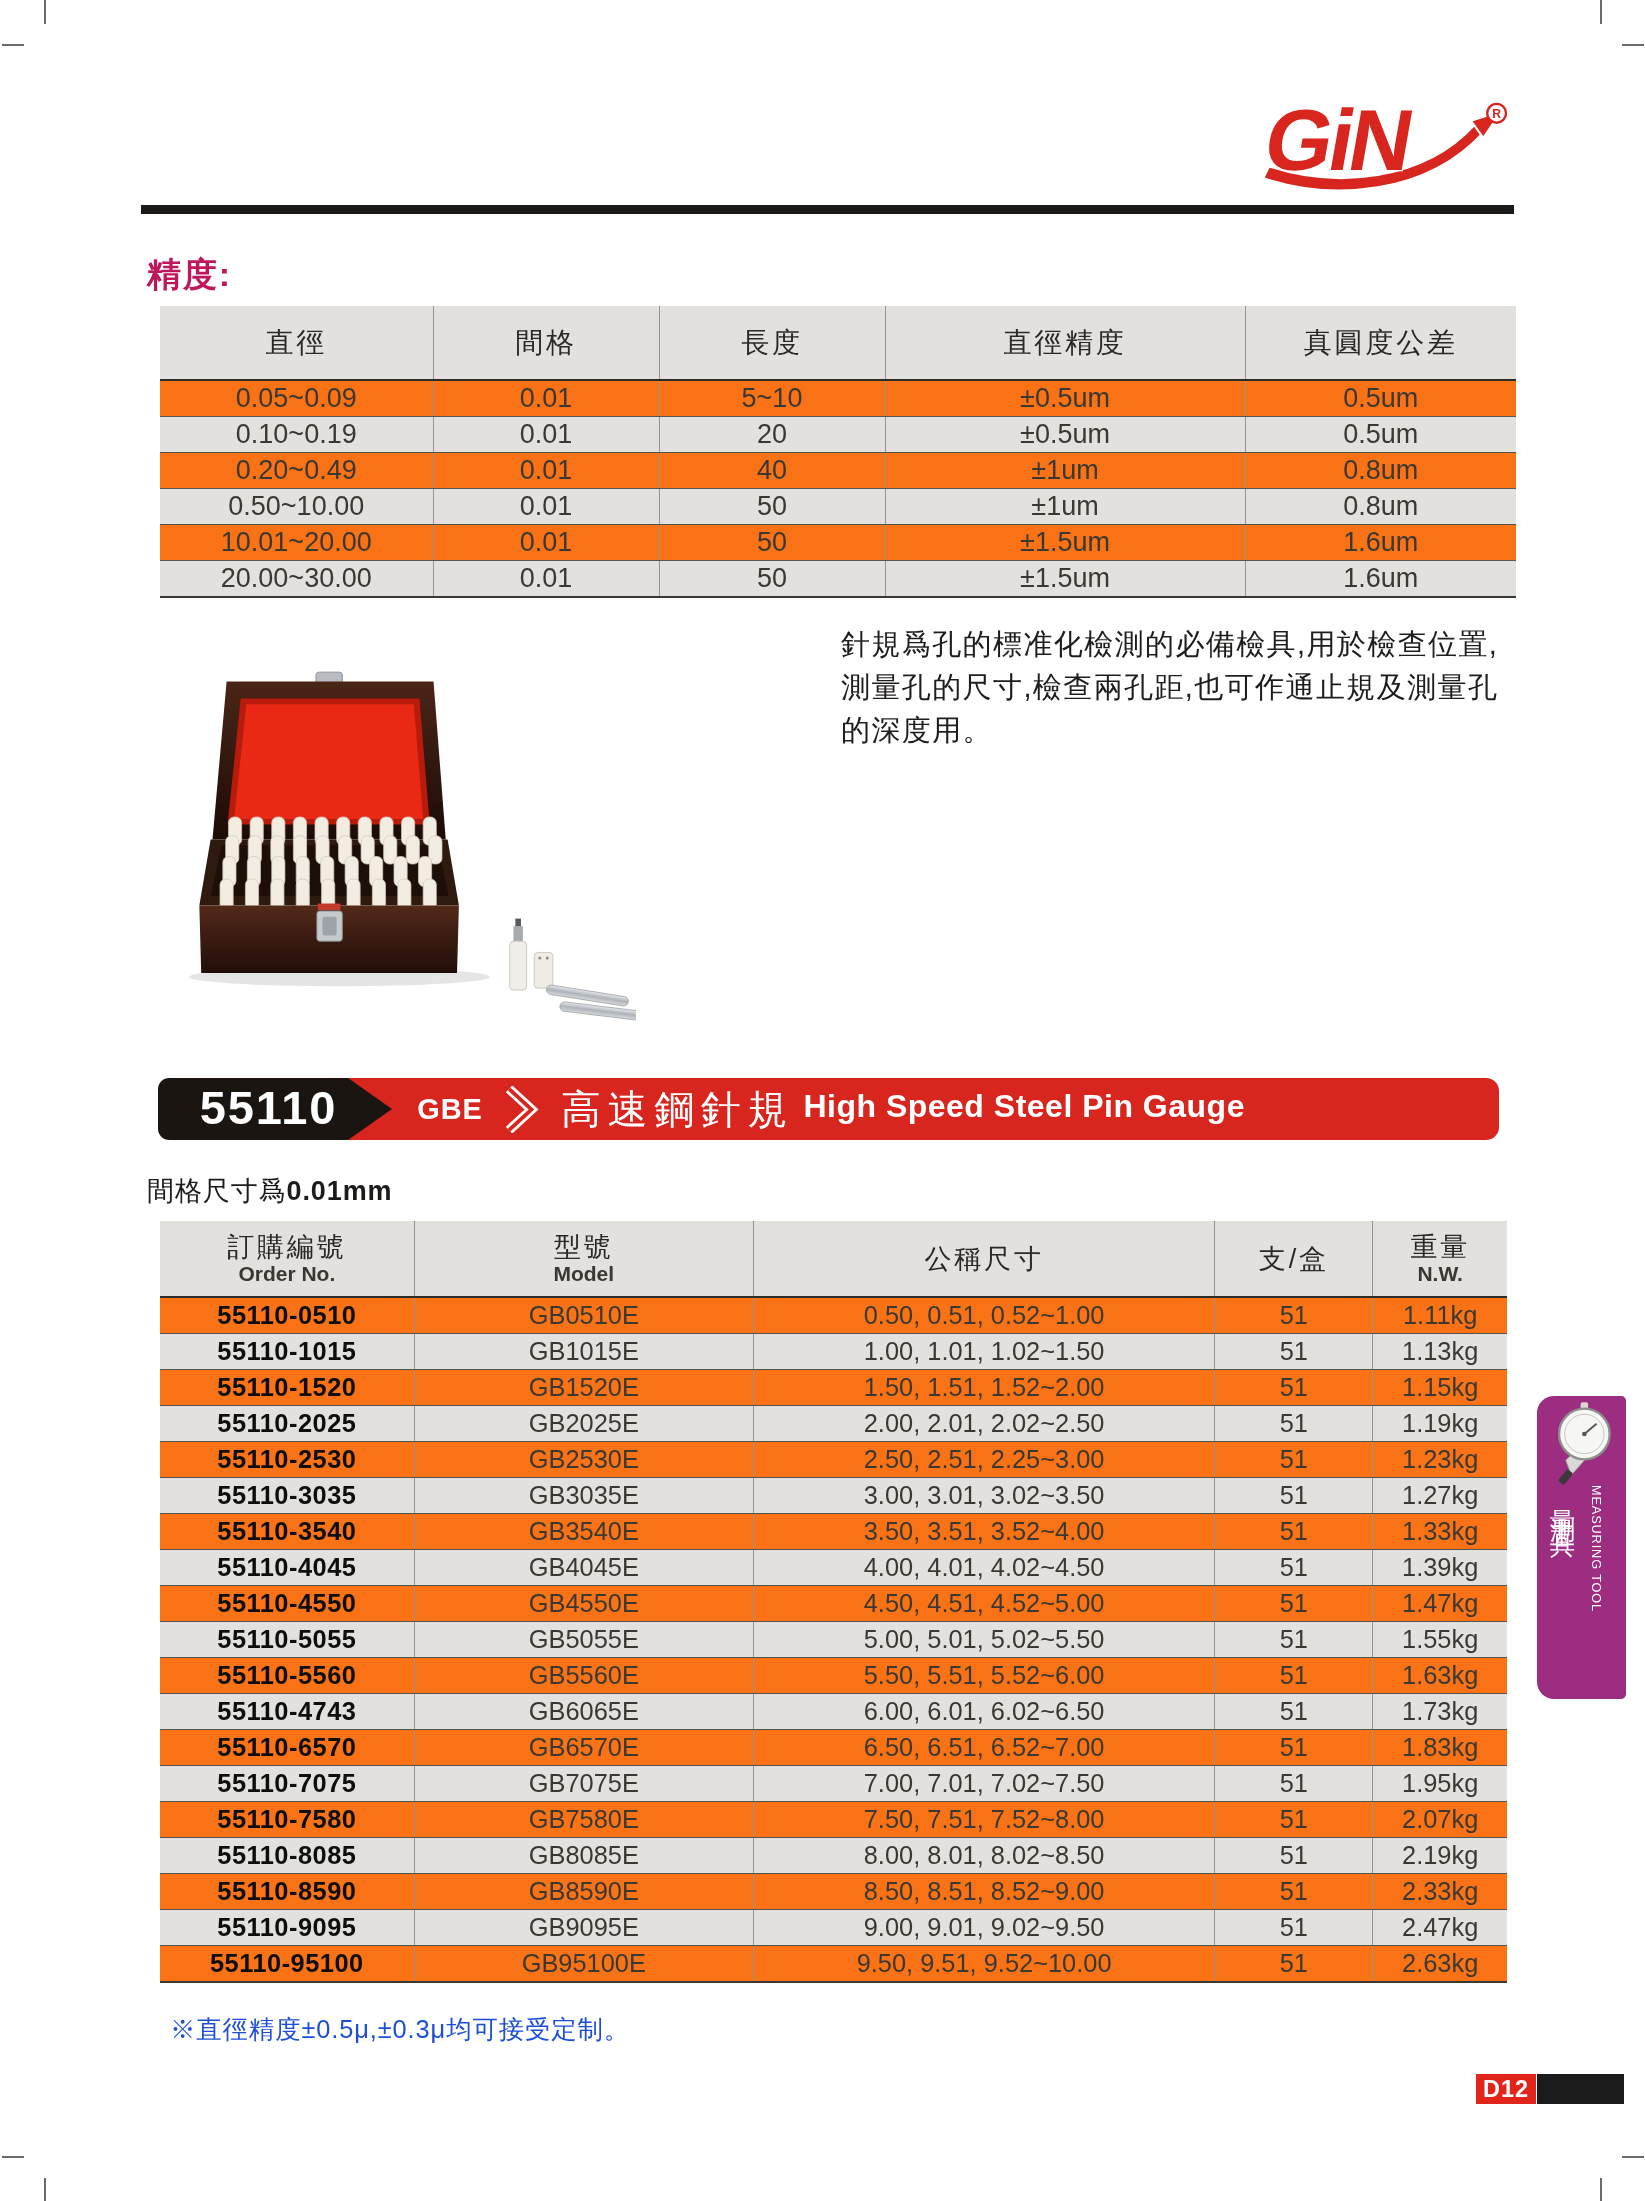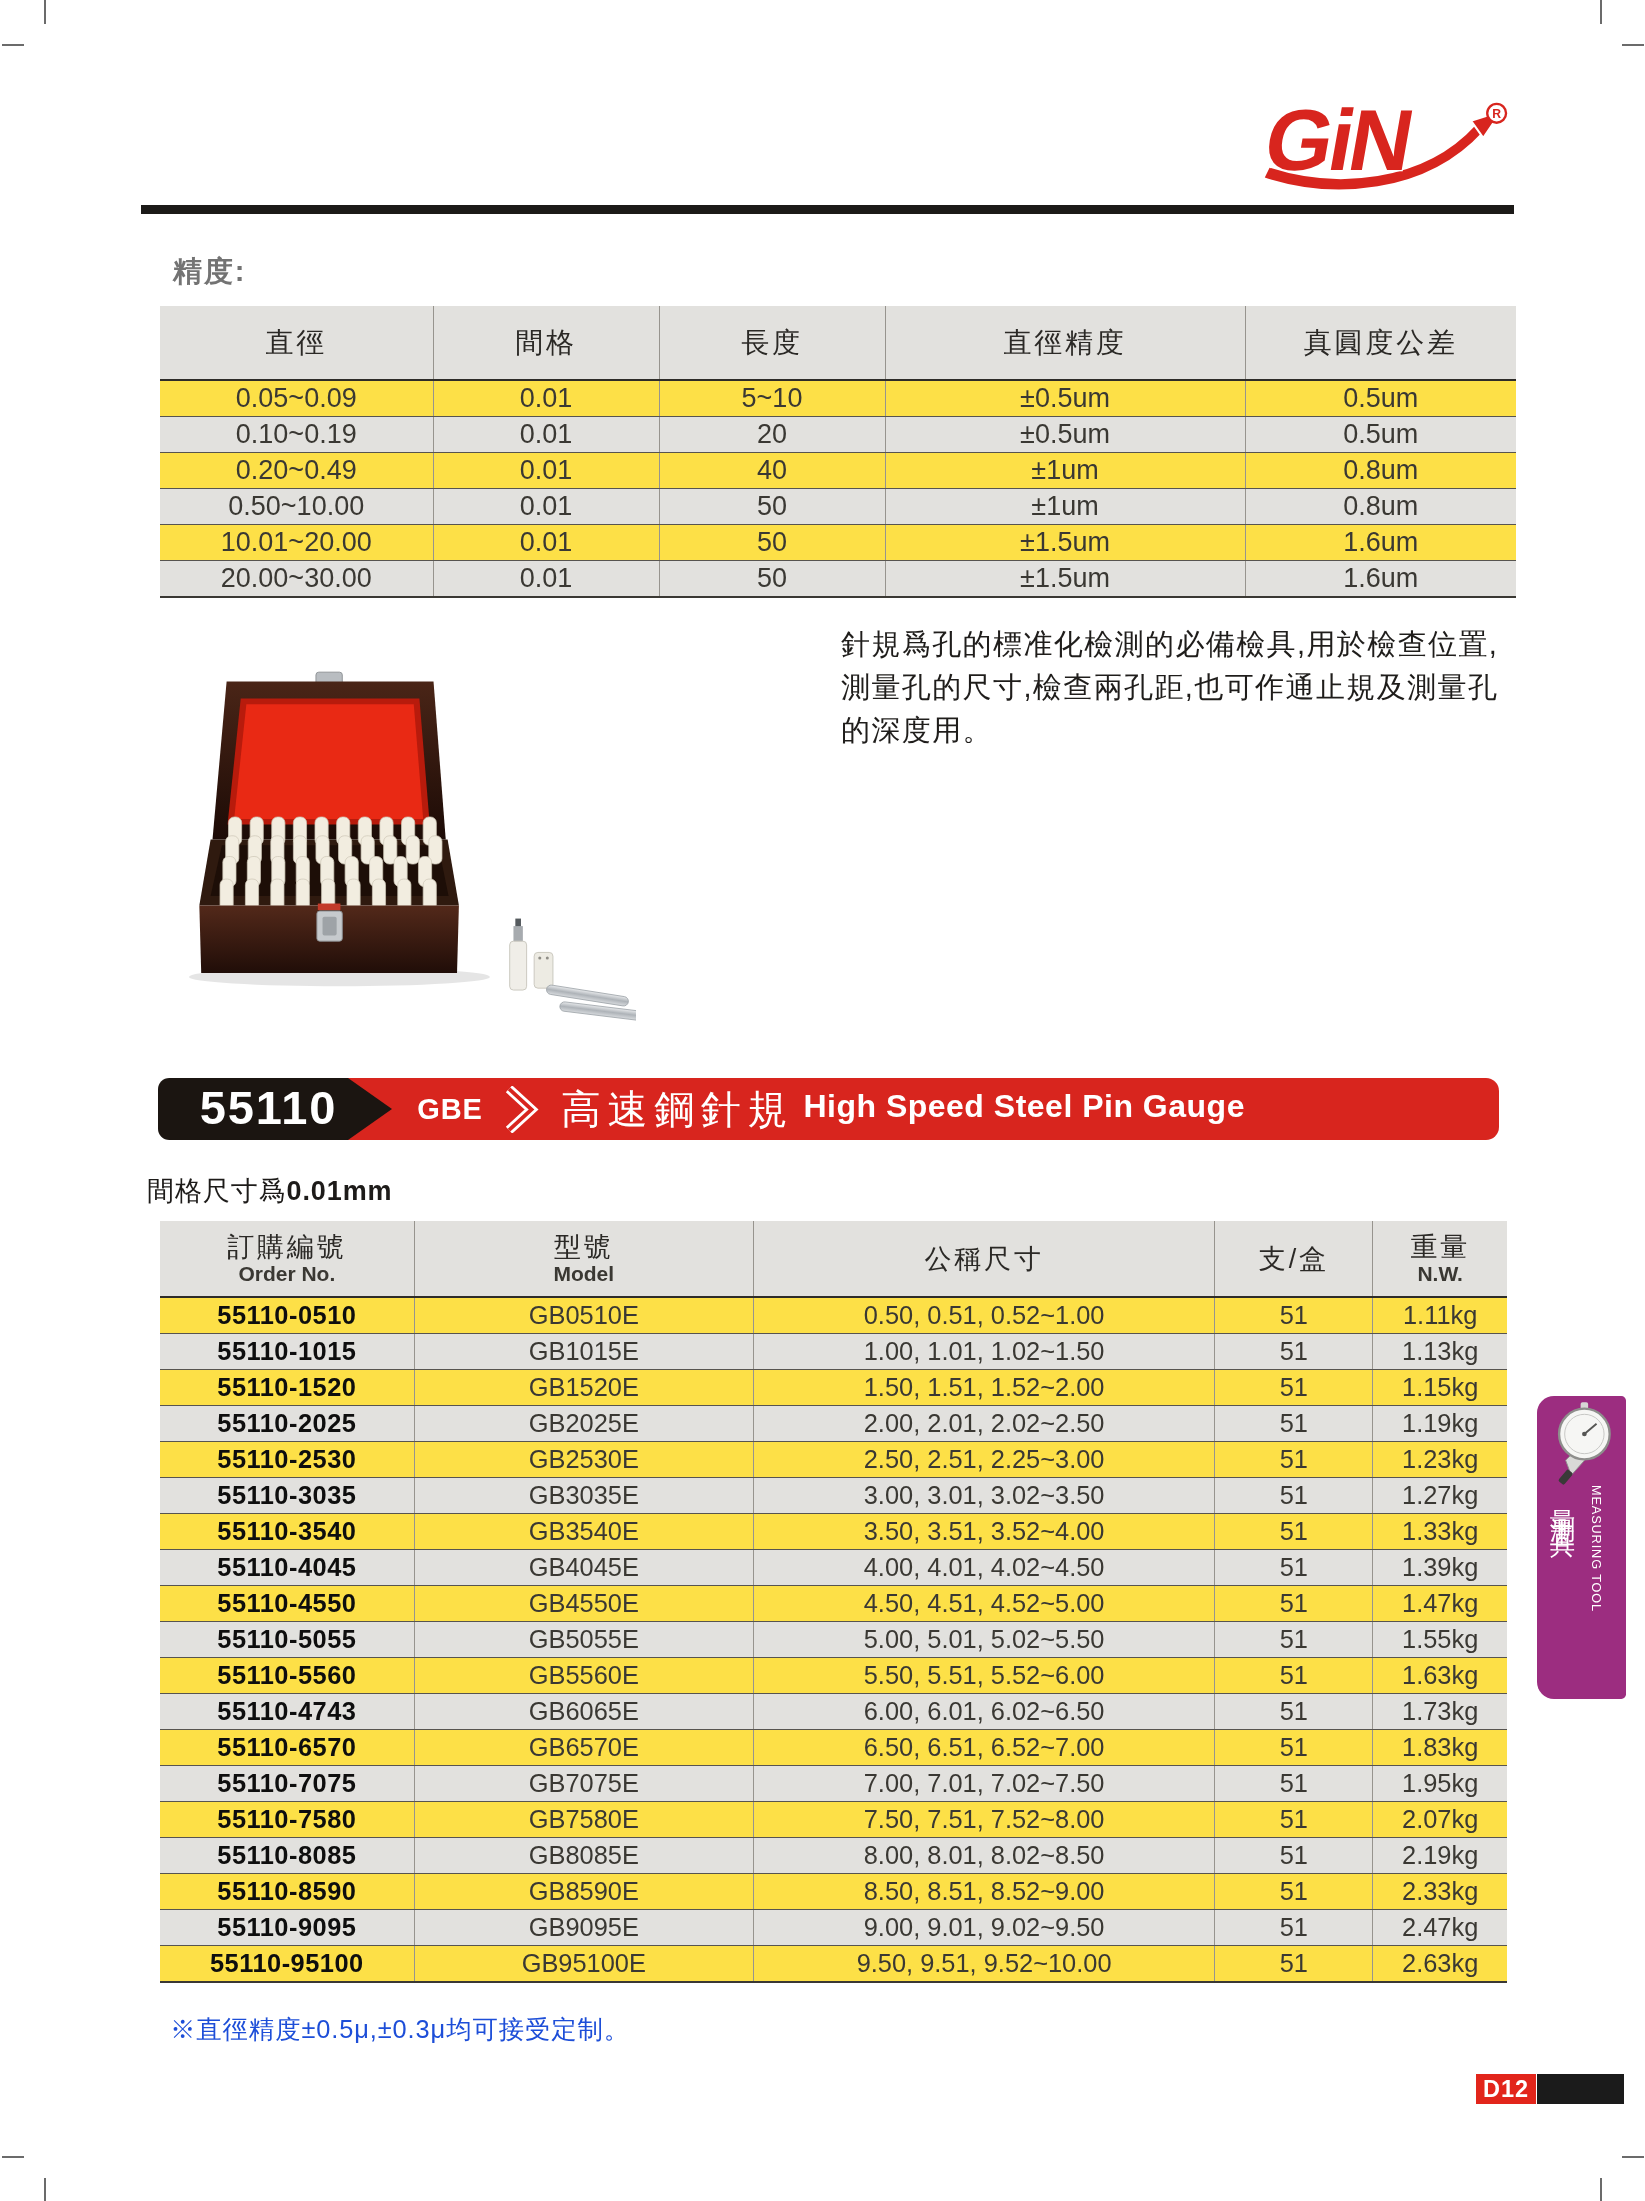--- a/index.html
+++ b/index.html
@@ -11,24 +11,24 @@
   .crop.v{width:1.9px;height:23.5px;}
   .crop.h{width:21.7px;height:1.9px;}
 
   
   #logo{position:absolute;left:1250px;top:83px;width:273px;height:118px;}
 
   
   #top-rule{position:absolute;left:141px;top:205px;width:1373px;height:8.5px;background:#1c1a18;}
 
   
-  #accuracy-label{position:absolute;left:147px;top:252px;font-size:29px;font-weight:700;color:#737373;letter-spacing:1.9px;margin-left:26px;}
-
-  
-  table.cat{border-collapse:collapse;table-layout:fixed;position:absolute;background:#fde047;}
+  #accuracy-label{position:absolute;left:147px;top:252px;font-size:34px;font-weight:700;color:#be185d;letter-spacing:1.9px;}
+
+  
+  table.cat{border-collapse:collapse;table-layout:fixed;position:absolute;background:#f97316;}
   table.cat th, table.cat td{padding:0;text-align:center;vertical-align:middle;overflow:hidden;}
   table.cat th:not(:last-child), table.cat td:not(:last-child){border-right:1.9px solid #97948e;}
   table.cat thead th{background:#e2e1de;border-bottom:2.8px solid #2e2c29;}
   table.cat tbody td{border-bottom:1.9px solid #57544f;}
   table.cat tbody tr:last-child td{border-bottom:2.8px solid #3a3833;margin-top:17px;}
   table.cat tbody tr.alt td{background:#e2e1de;}
 
   #accuracy-table{left:160px;top:306px;width:1356px;}
   #accuracy-table thead th{height:73px;font-size:28px;font-weight:400;color:#2b2926;letter-spacing:2.8px;}
   #accuracy-table tbody td{height:35px;font-size:27px;color:#3a3833;}

